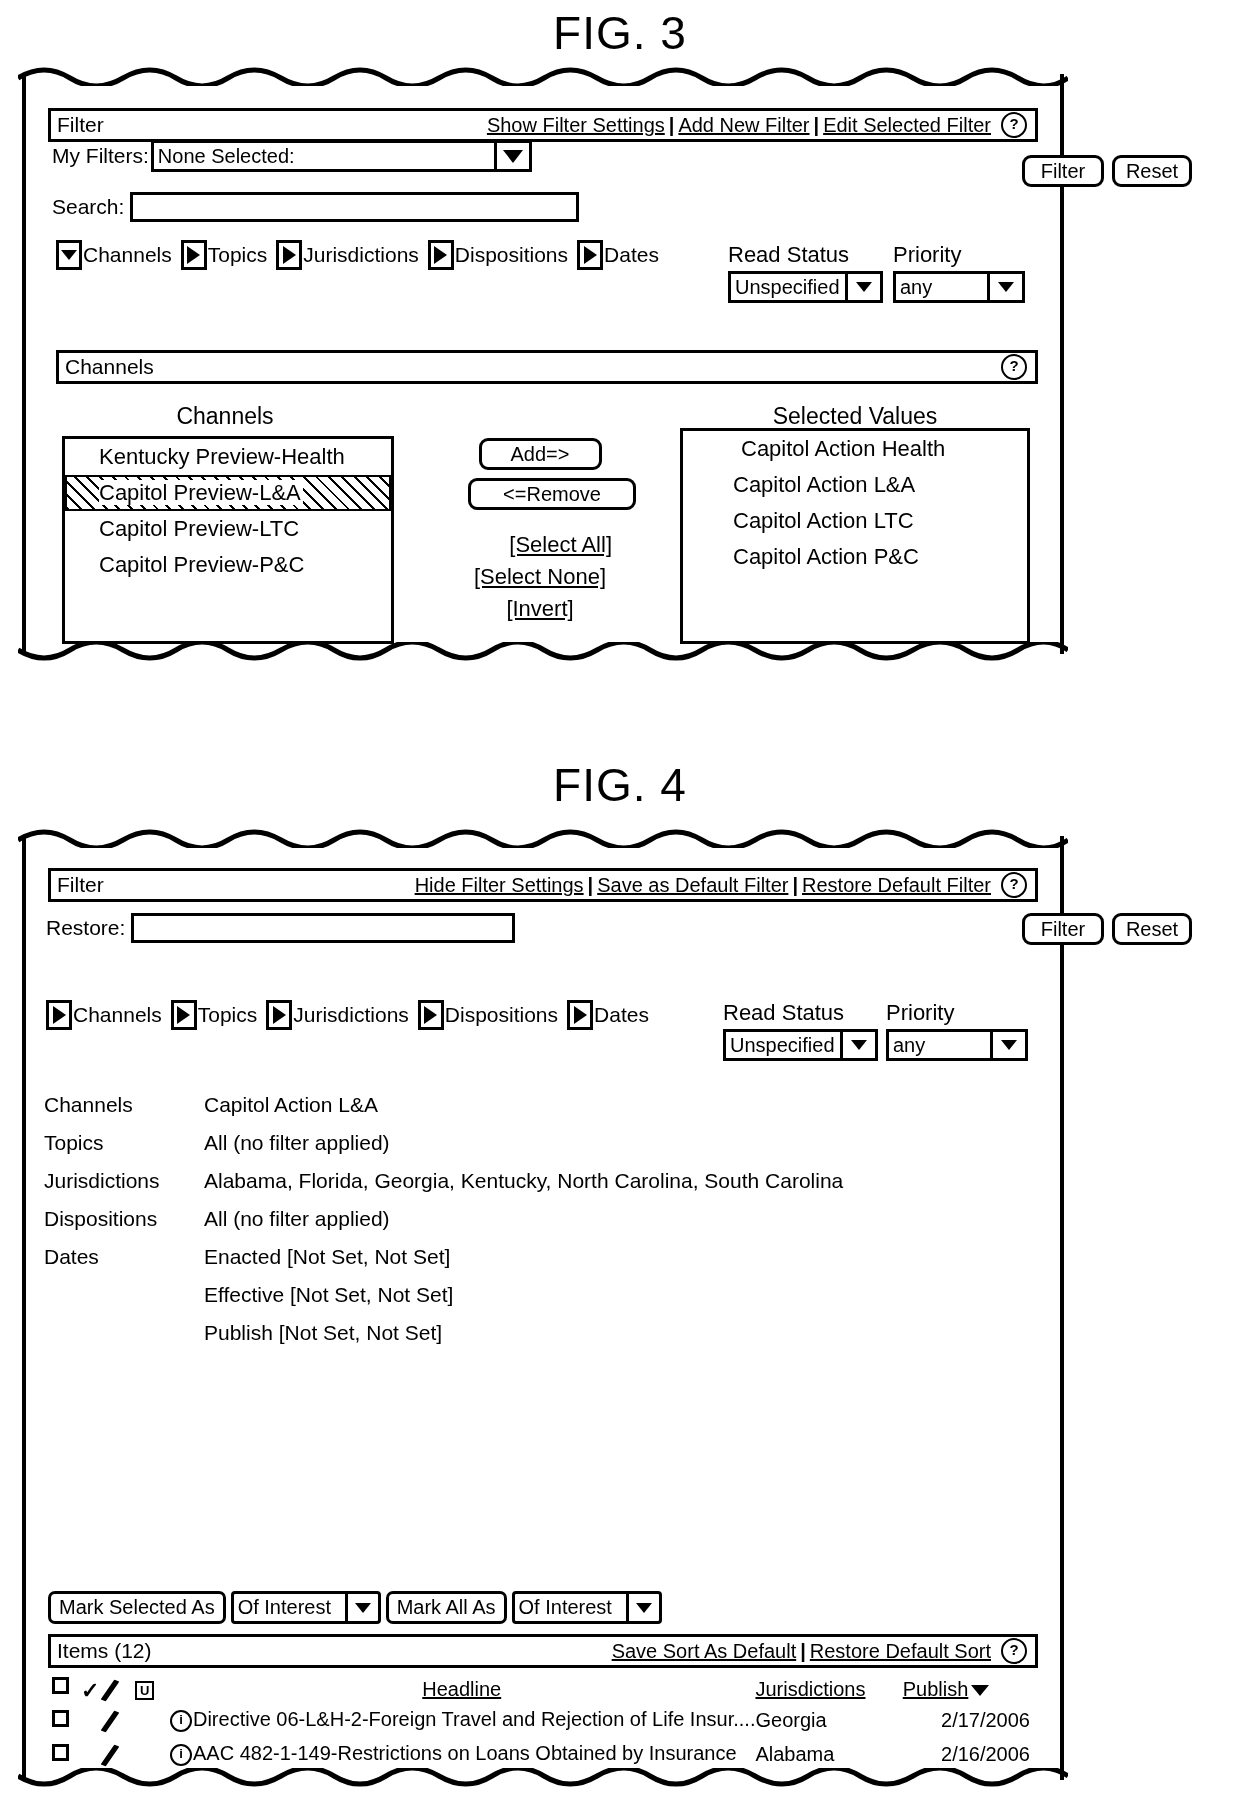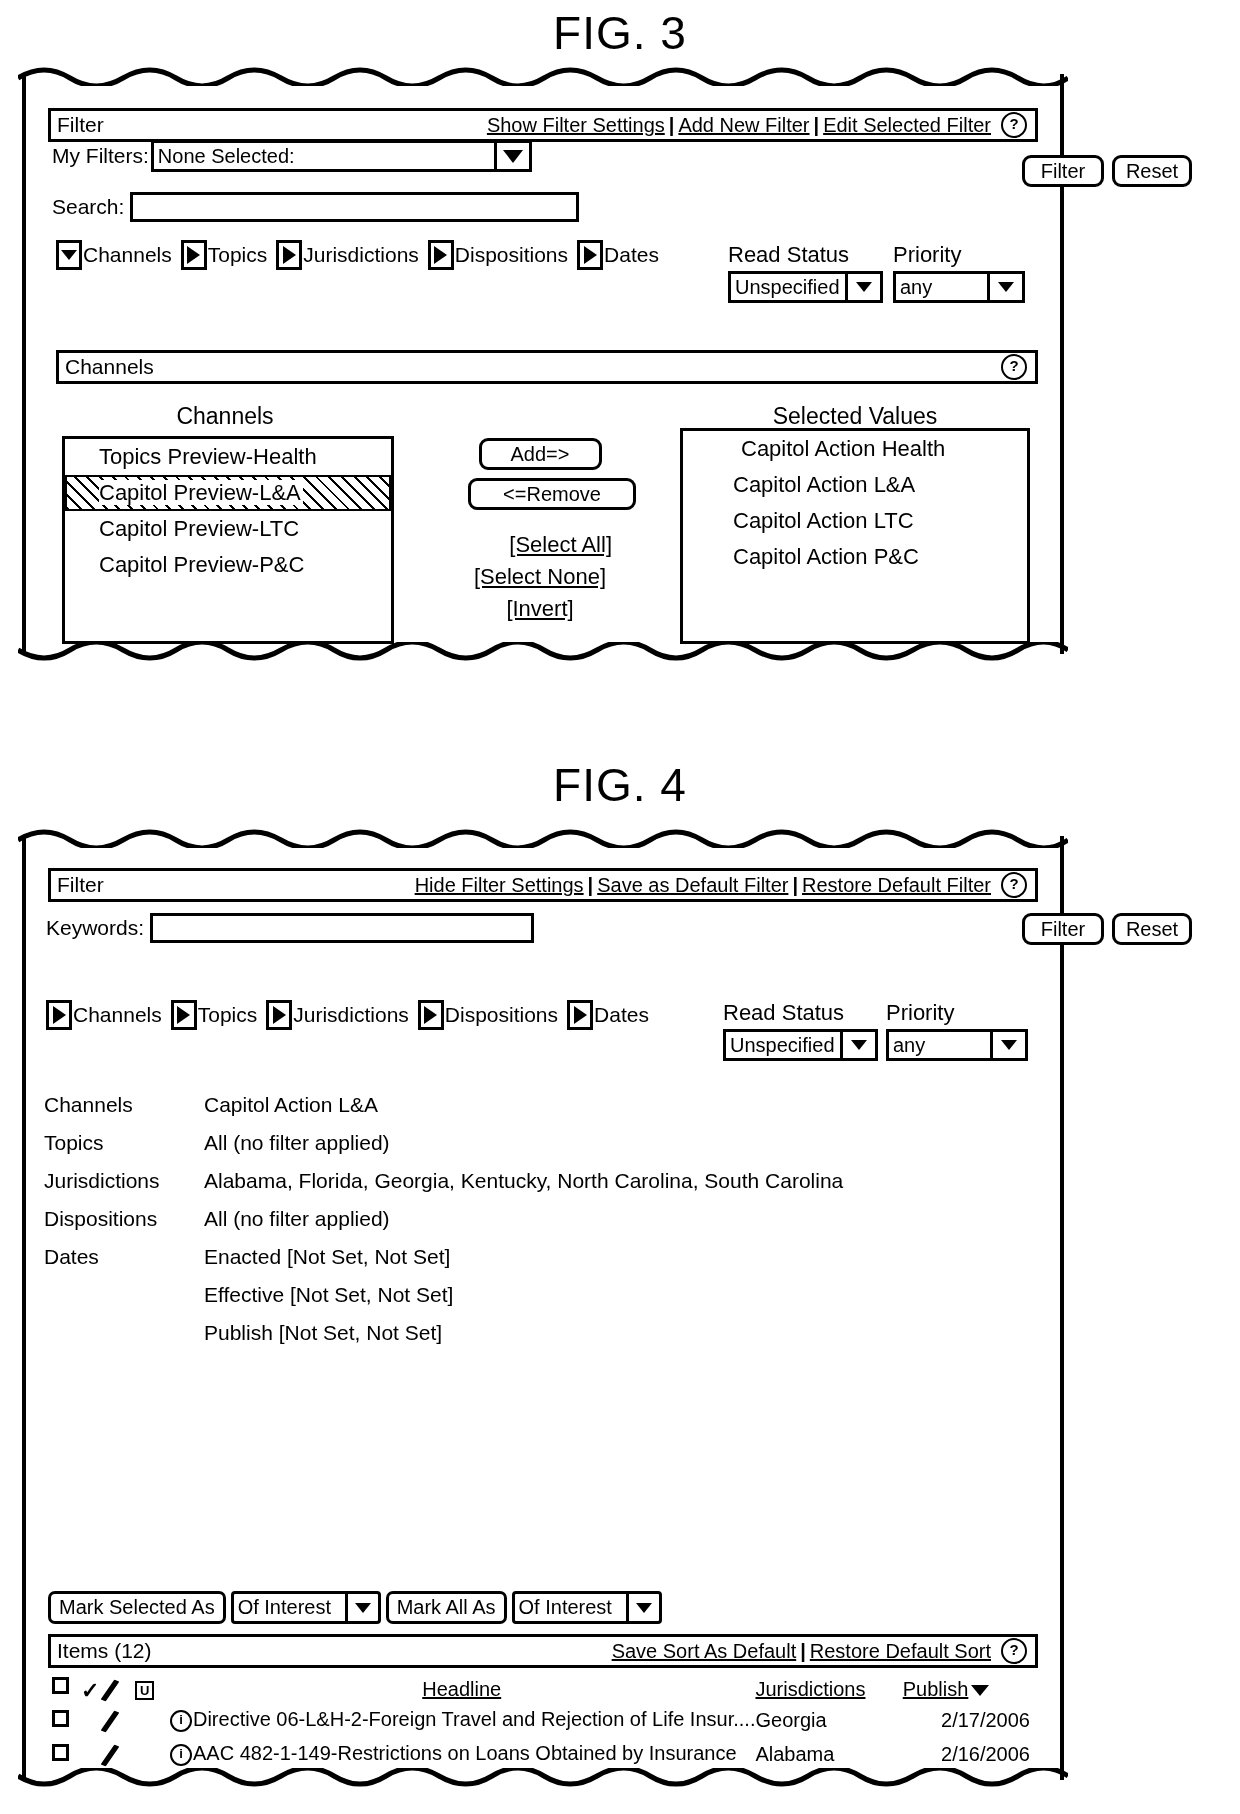--- a/index.html
+++ b/index.html
@@ -393,21 +393,21 @@
 <div class="bar" style="position:absolute; left:56px; top:350px; width:982px;">
   <span class="bar-title">Channels</span>
   <span class="bar-links">
     <span class="help-icon">?</span>
   </span>
 </div>
 
 <div class="col-head" style="position:absolute; left:60px; top:403px; width:330px;">Channels</div>
 
 <div class="listbox" style="position:absolute; left:62px; top:436px; width:332px; height:208px;">
-  <div class="opt"><span>Topics Preview-Health</span></div>
+  <div class="opt"><span>Kentucky Preview-Health</span></div>
   <div class="opt sel"><span>Capitol Preview-L&amp;A</span></div>
   <div class="opt"><span>Capitol Preview-LTC</span></div>
   <div class="opt"><span>Capitol Preview-P&amp;C</span></div>
 </div>
 
 <div style="position:absolute; left:468px; top:438px; width:144px; text-align:center;">
   <div class="btn" style="width:123px;">Add=&gt;</div>
   <div class="btn" style="width:168px; margin-top:8px;">&lt;=Remove</div>
   <div class="mini-link" style="margin-top:22px;text-align:right;"><u>[Select All]</u></div>
   <div class="mini-link" style="margin-top:6px;"><u>[Select None]</u></div>
@@ -446,21 +446,21 @@
     <span class="lnk">Hide Filter Settings</span>
     <span class="sep">|</span>
     <span class="lnk">Save as Default Filter</span>
     <span class="sep">|</span>
     <span class="lnk">Restore Default Filter</span>
     <span class="help-icon">?</span>
   </span>
 </div>
 
 <div style="position:absolute; left:46px; top:913px; display:flex; align-items:center;">
-  <span class="lbl">Keywords:</span>
+  <span class="lbl">Restore:</span>
   <span class="txtbox" style="width:384px; margin-left:6px;"></span>
 </div>
 
 <div style="position:absolute; right:48px; top:913px; display:flex; gap:8px;">
   <span class="btn" style="width:82px;">Filter</span>
   <span class="btn" style="width:80px;">Reset</span>
 </div>
 
 <div style="position:absolute; left:46px; top:1000px; display:flex; align-items:center;">
   <span class="facet">

